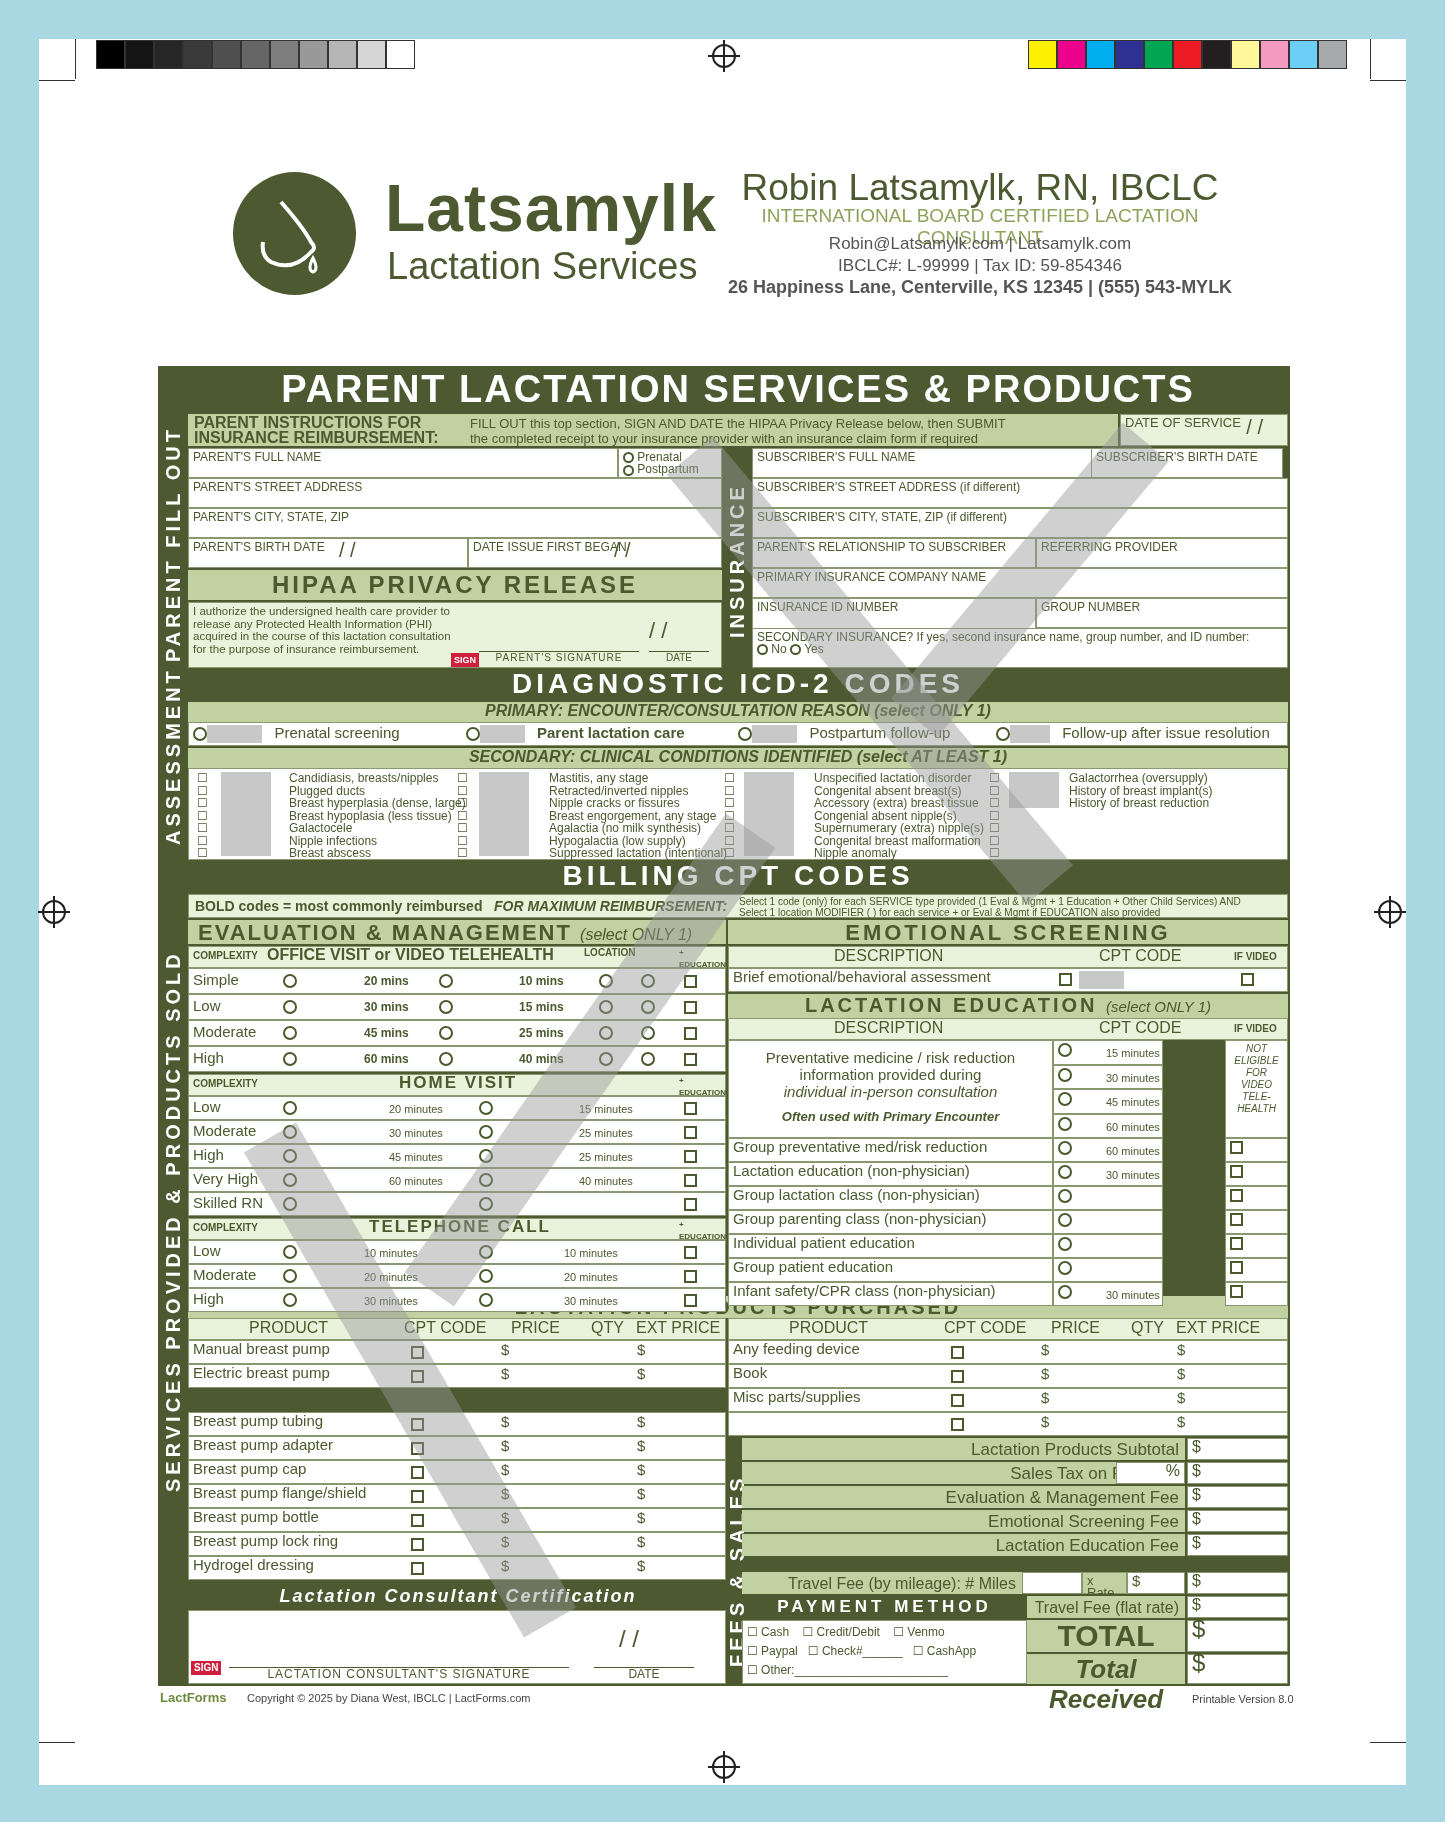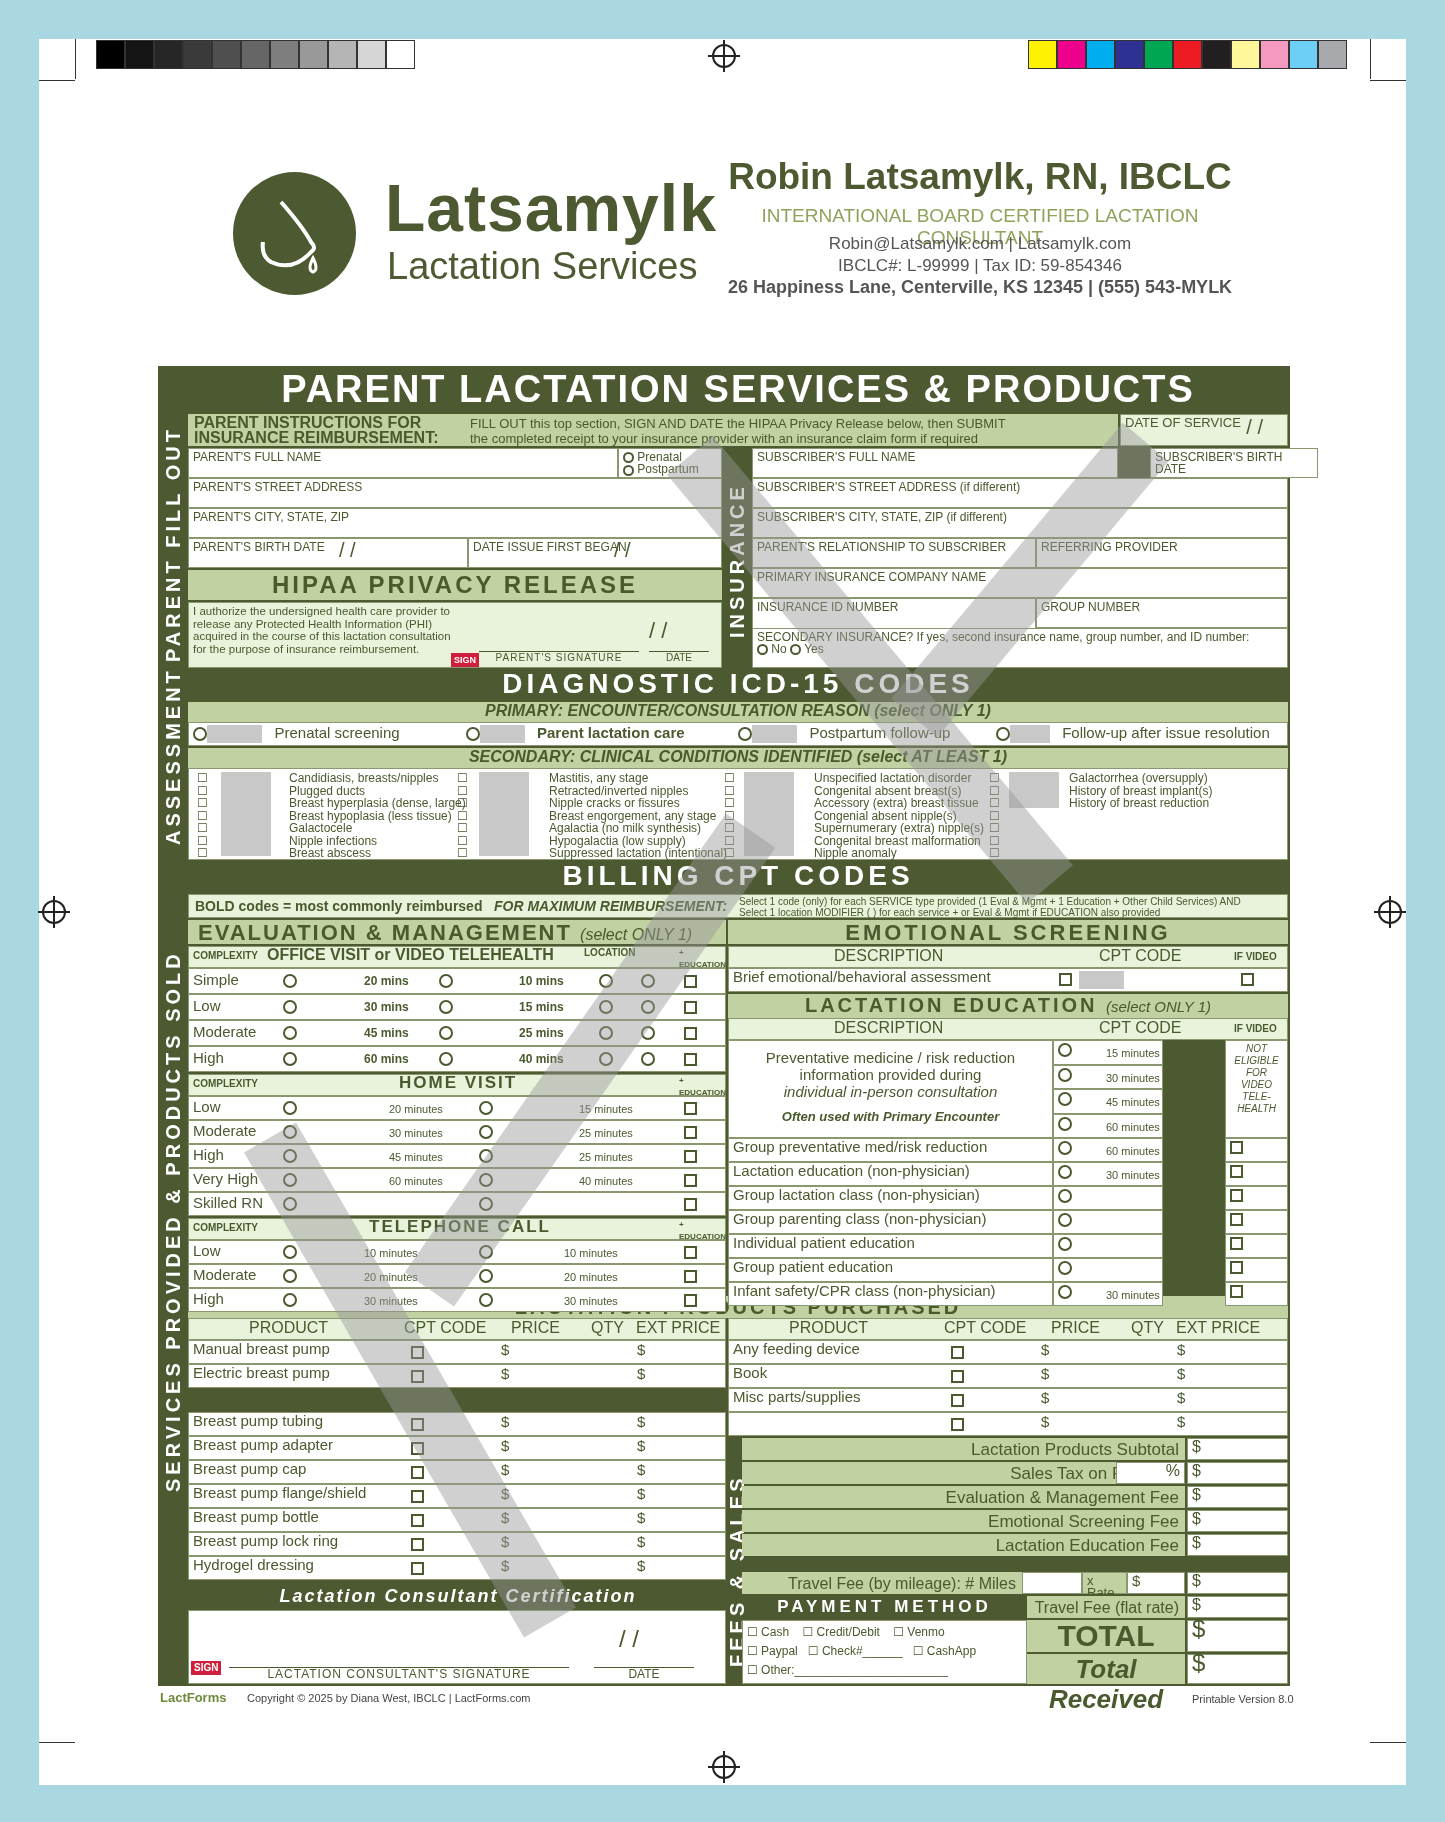--- a/index.html
+++ b/index.html
@@ -71,21 +71,21 @@
 <div class="crop" style="left:1370px;top:1742px;width:36px;height:1px"></div>
 
 <div class="logo-circle">
   <svg width="123" height="123" viewBox="0 0 123 123">
     <path d="M48 30 Q70 55 78 70 Q84 76 78 80 Q60 100 38 90 Q28 84 30 70" fill="none" stroke="#fff" stroke-width="4"></path>
     <path d="M80 86 Q74 98 80 100 Q86 98 80 86Z" fill="none" stroke="#fff" stroke-width="3"></path>
   </svg>
 </div>
 <div class="brand1">Latsamylk</div>
 <div class="brand2">Lactation Services</div>
-<div class="hdr" style="top:156px;font-size:37px;font-weight:bold;color:#4d5a31">Robin Latsamylk, RN, IBCLC</div>
+<div class="hdr" style="top:167px;font-size:37px;font-weight:normal;color:#4d5a31">Robin Latsamylk, RN, IBCLC</div>
 <div class="hdr" style="top:205px;font-size:19px;color:#8ea35c">INTERNATIONAL BOARD CERTIFIED LACTATION CONSULTANT</div>
 <div class="hdr" style="top:234px;font-size:17px;color:#555">Robin@Latsamylk.com | Latsamylk.com</div>
 <div class="hdr" style="top:256px;font-size:17px;color:#555">IBCLC#: L-99999 | Tax ID: 59-854346</div>
 <div class="hdr" style="top:277px;font-size:18px;color:#555;font-weight:bold">26 Happiness Lane, Centerville, KS 12345 | (555) 543-MYLK</div>
 
 <div class="form">
   <div class="sec-title" style="left:30px;top:2px;width:1100px;font-size:38px;letter-spacing:2px">PARENT LACTATION SERVICES &amp; PRODUCTS RECEIPT</div>
 
   <div class="side" style="top:48px;height:260px">PARENT FILL OUT</div>
   <div class="side" style="top:310px;height:160px">ASSESSMENT</div>
@@ -118,35 +118,35 @@
   <div class="bar" style="left:30px;top:204px;width:534px;height:30px;font-size:24px;font-weight:bold;text-align:center;letter-spacing:3px;line-height:30px">HIPAA PRIVACY RELEASE</div>
   <div class="cell lgt" style="left:30px;top:236px;width:534px;height:66px">
     <div style="width:270px;font-size:11.5px;line-height:12.5px">I authorize the undersigned health care provider to release any Protected Health Information (PHI) acquired in the course of this lactation consultation for the purpose of insurance reimbursement.</div>
     <span style="position:absolute;left:262px;top:50px;background:#d01f3c;color:#fff;font-size:9px;font-weight:bold;padding:1px 3px">SIGN</span>
     <div style="position:absolute;left:290px;top:48px;width:160px;border-top:1px solid #4a5a2e;font-size:10px;text-align:center;letter-spacing:1px">PARENT'S SIGNATURE</div>
     <div style="position:absolute;left:460px;top:22px;font-size:22px">/   /</div>
     <div style="position:absolute;left:460px;top:48px;width:60px;border-top:1px solid #4a5a2e;font-size:10px;text-align:center">DATE</div>
   </div>
 
   <div class="cell" style="left:594px;top:82px;width:366px;height:30px">SUBSCRIBER'S FULL NAME</div>
-  <div class="cell" style="left:992px;top:82px;width:168px;height:30px">SUBSCRIBER'S BIRTH DATE</div>
+  <div class="cell" style="left:933px;top:82px;width:192px;height:30px">SUBSCRIBER'S BIRTH DATE</div>
   <div class="cell" style="left:594px;top:142px;width:536px;height:30px">SUBSCRIBER'S CITY, STATE, ZIP (if different)</div>
   <div class="cell" style="left:594px;top:112px;width:536px;height:30px">SUBSCRIBER'S STREET ADDRESS (if different)</div>
   <div class="cell" style="left:594px;top:172px;width:284px;height:30px">PARENT'S RELATIONSHIP TO SUBSCRIBER</div>
   <div class="cell" style="left:878px;top:172px;width:252px;height:30px">REFERRING PROVIDER</div>
   <div class="cell" style="left:594px;top:202px;width:536px;height:30px">PRIMARY INSURANCE COMPANY NAME</div>
   <div class="cell" style="left:594px;top:232px;width:284px;height:47px">INSURANCE ID NUMBER</div>
   <div class="cell" style="left:878px;top:232px;width:252px;height:30px">GROUP NUMBER</div>
   <div class="cell" style="left:594px;top:262px;width:536px;height:40px">
     <div>SECONDARY INSURANCE?  If yes, second insurance name, group number, and ID number:</div>
     <span><span class="radio" style="width:11px;height:11px"></span> <span>No</span></span>
     <span><span class="radio" style="width:11px;height:11px"></span> <span>Yes</span></span>
   </div>
 
-  <div class="sec-title" style="left:30px;top:302px;width:1100px;font-size:28px">DIAGNOSTIC ICD-15 CODES</div>
+  <div class="sec-title" style="left:30px;top:302px;width:1100px;font-size:28px">DIAGNOSTIC ICD-2 CODES</div>
   <div class="bar" style="left:30px;top:336px;width:1100px;height:20px;text-align:center;font-size:16px;font-weight:bold;font-style:italic">PRIMARY:  ENCOUNTER/CONSULTATION REASON (select ONLY 1)</div>
   <div class="cell" style="left:30px;top:356px;width:1100px;height:24px;font-size:15px;display:flex;align-items:center">
     <div style="width:275px"><span class="radio"></span><span style="display:inline-block;width:55px;height:18px;background:#c8c8c8;vertical-align:middle"></span> &nbsp; <span>Prenatal screening</span></div>
     <div style="width:275px"><span class="radio"></span><span style="display:inline-block;width:45px;height:18px;background:#c8c8c8;vertical-align:middle"></span> &nbsp; <b>Parent lactation care</b></div>
     <div style="width:260px"><span class="radio"></span><span style="display:inline-block;width:45px;height:18px;background:#c8c8c8;vertical-align:middle"></span> &nbsp; <span>Postpartum follow-up</span></div>
     <div style="width:290px"><span class="radio"></span><span style="display:inline-block;width:40px;height:18px;background:#c8c8c8;vertical-align:middle"></span> &nbsp; <span>Follow-up after issue resolution</span></div>
   </div>
   <div class="bar" style="left:30px;top:382px;width:1100px;height:20px;text-align:center;font-size:16px;font-weight:bold;font-style:italic">SECONDARY:  CLINICAL CONDITIONS IDENTIFIED (select AT LEAST 1)</div>
   <div class="cell" style="left:30px;top:402px;width:1100px;height:92px;font-size:12px;line-height:12.5px">
     <div class="gray" style="left:32px;top:3px;width:50px;height:84px"></div>

